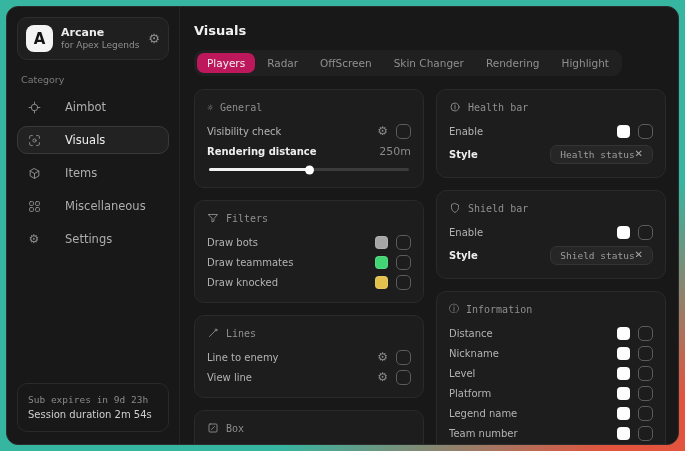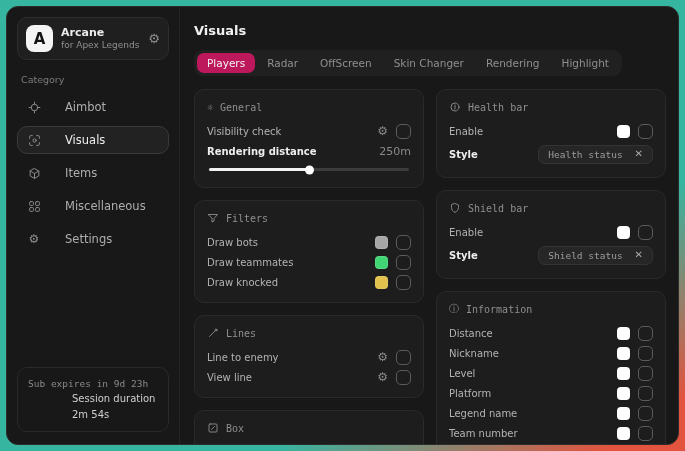--- a/index.html
+++ b/index.html
@@ -22,21 +22,21 @@
   .brand-sub { font-size:9px; color:#8f8f8f; }
   .brand-gear { color:#8f8f8f; font-size:13px; }
   .cat-label { font-size:9.5px; color:#7c7c7c; margin:14px 4px 8px; }
   .nav { display:flex; flex-direction:column; gap:5px; }
   .nav-item { display:flex; align-items:center; gap:24px; padding:6px 9px; border-radius:10px; border:1px solid transparent; font-size:11.5px; color:#aeaeae; cursor:default; }
   .nav-item.selected { background:#222223; border-color:#3a3a3b; color:#ededed; }
   .nav-icon { width:14px; height:14px; display:flex; align-items:center; justify-content:center; color:#8d8d8d; font-size:12px; }
   .nav-icon svg { width:13px; height:13px; stroke:#8d8d8d; fill:none; stroke-width:1.8; stroke-linecap:round; stroke-linejoin:round; }
   .side-footer { margin-top:auto; border:1px solid #2a2a2b; border-radius:10px; padding:8px 10px; line-height:1.6; }
   .sf-line1 { font-family:"DejaVu Sans Mono", monospace; font-size:9.5px; color:#8a8a8a; }
-  .sf-line2 { font-size:10px; color:#cfcfcf;margin-left:44px; }
+  .sf-line2 { font-size:10px; color:#cfcfcf; }
   
   .main { flex:1; padding:12px 12px 0 14px; display:flex; flex-direction:column; overflow:hidden; }
   .page-title { font-size:13px; font-weight:700; color:#f0f0f0; margin:4px 0 12px; }
   .tabs { display:inline-flex; align-self:flex-start; background:#202021; border-radius:9px; padding:3px; gap:2px; }
   .tab { font-size:10.5px; color:#8f8f8f; padding:4px 10px; border-radius:7px; white-space:nowrap; }
   .tab.selected { background:#be185d; color:#f2f2f2; }
   .columns { display:grid; grid-template-columns:1fr 1fr; gap:12px; margin-top:13px; flex:1; overflow:hidden; }
   .col { display:flex; flex-direction:column; gap:12px; min-width:0; }
   .card { background:#1d1d1e; border:1px solid #2a2a2b; border-radius:10px; padding:10px 12px; flex:0 0 auto; }
   .card-head { display:flex; align-items:center; gap:7px; font-family:"DejaVu Sans Mono", monospace; font-size:10px; color:#8f8f8f; height:14px; margin-bottom:7px; }
@@ -46,21 +46,21 @@
   .row-label.strong { color:#ededed; font-weight:700; }
   .ctrls { display:flex; align-items:center; gap:8px; }
   .checkbox { width:15px; height:15px; border:1.6px solid #5c5c5c; border-radius:5px; }
   .swatch { width:13px; height:13px; border-radius:4px; border:1px solid rgba(255,255,255,.12); }
   .mini-gear { color:#8a8a8a; font-size:12px; line-height:1; }
   .value { font-size:11px; color:#8a8a8a; }
   .slider { position:relative; height:9px; margin:4px 2px 3px; display:flex; align-items:center; }
   .slider-track { width:100%; height:3px; background:#3c3c3c; border-radius:2px; }
   .slider-fill { position:absolute; left:0; height:3px; background:#f2f2f2; border-radius:2px; }
   .slider-knob { position:absolute; top:50%; width:9px; height:9px; background:#ffffff; border-radius:50%; transform:translate(-4px,-50%); }
-  .style-pill { display:flex; align-items:center; gap:12px; background:#262627; border:1px solid #343435; border-radius:7px; padding:3px 9px; }
+  .style-pill { display:flex; align-items:center; background:#262627; border:1px solid #343435; border-radius:7px; padding:3px 9px; }
   .style-pill-text { font-family:"DejaVu Sans Mono", monospace; font-size:9.5px; color:#9c9c9c; }
   .style-pill-x { font-size:10px; color:#aaaaaa; line-height:1; }
 </style>
 </head>
 <body>
 
 <div class="window">
 
   <aside class="sidebar">
     <div class="brand">

